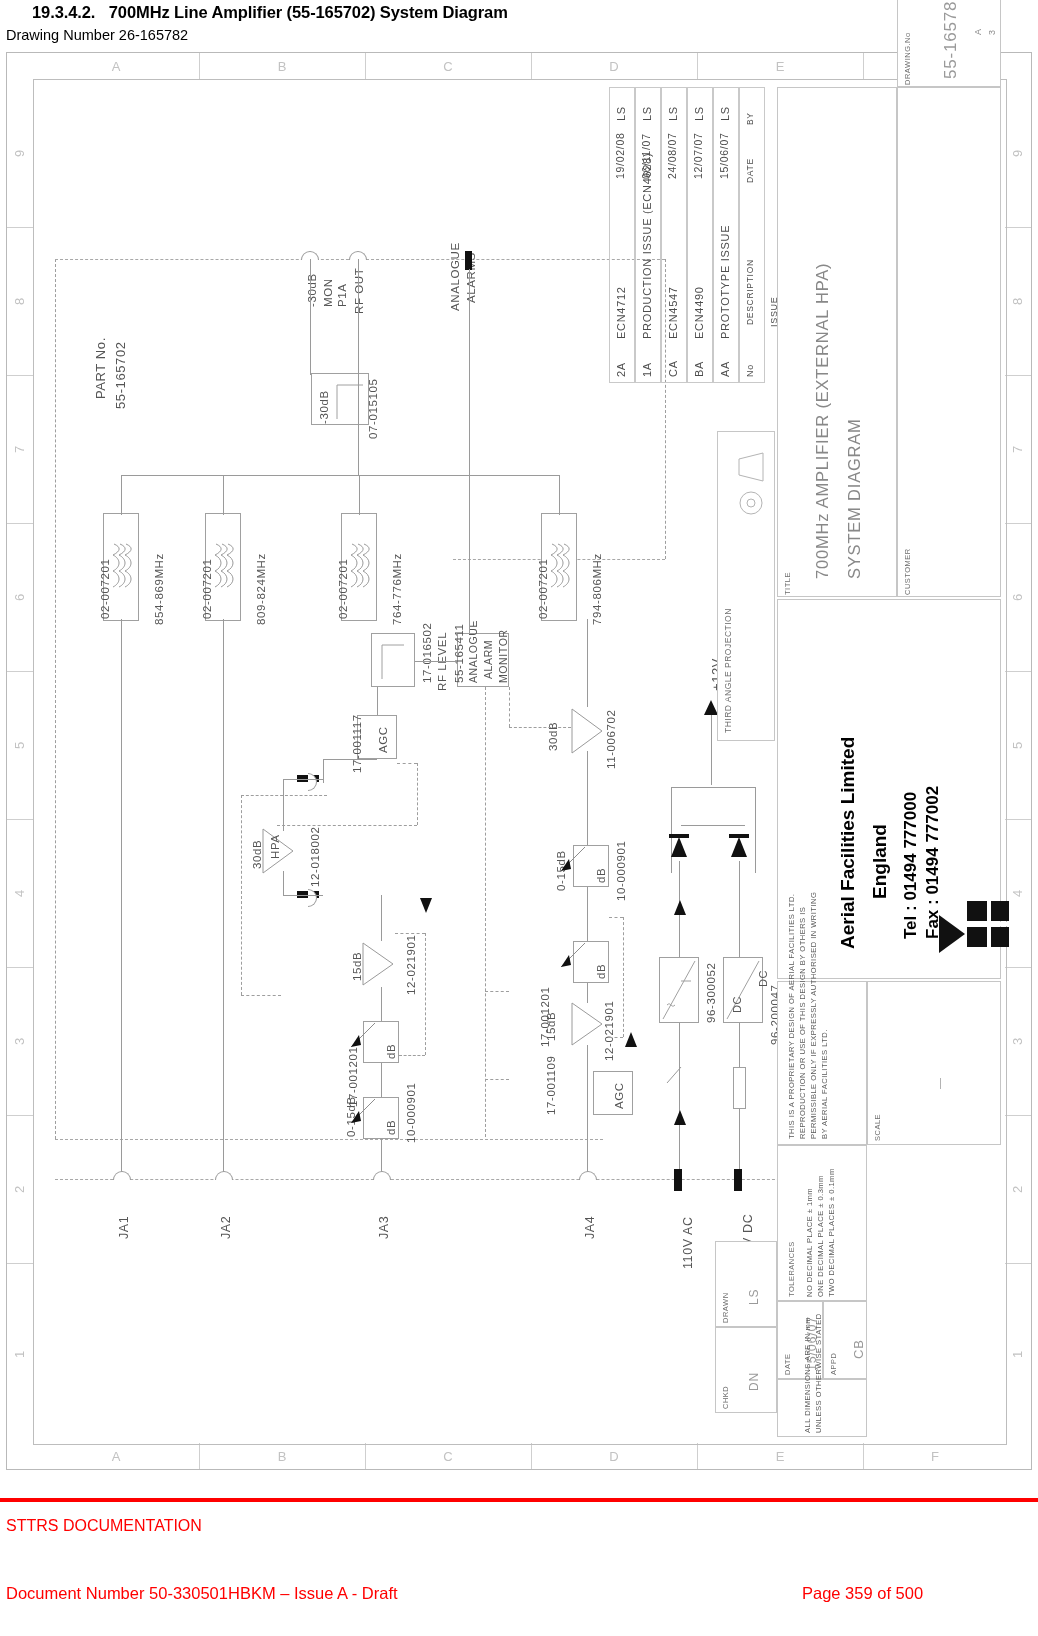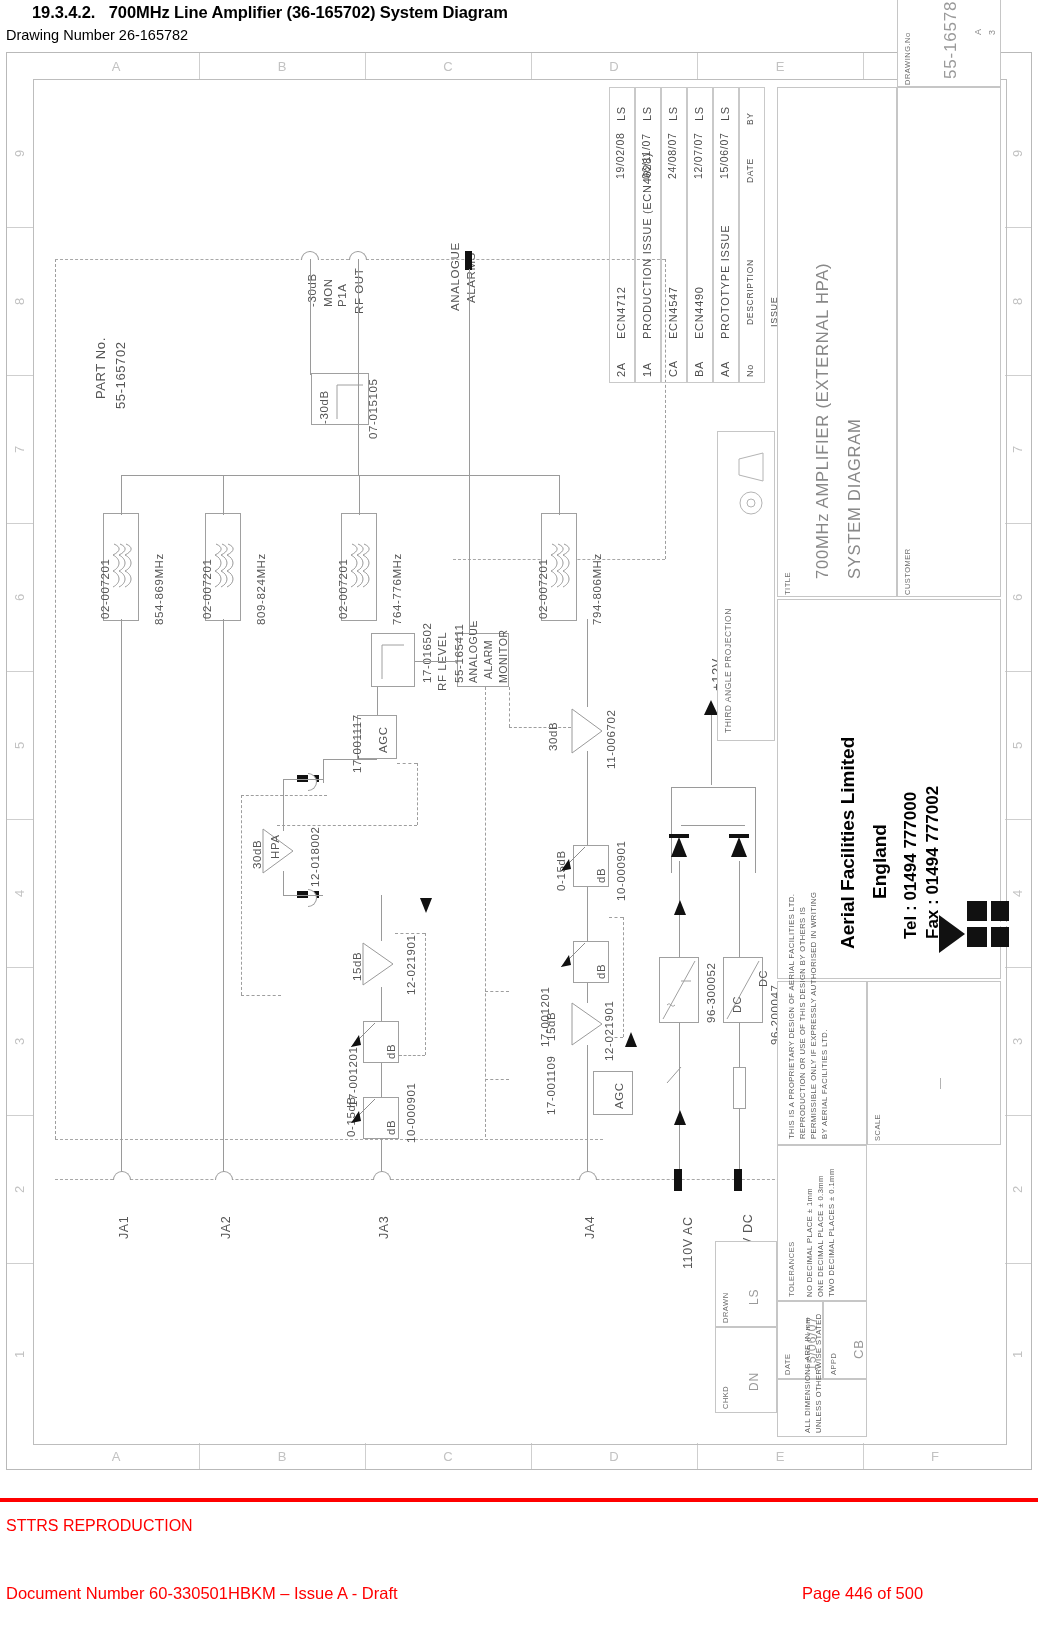--- a/index.html
+++ b/index.html
@@ -118,21 +118,21 @@
   
   #rule { position:absolute; left:0; top:1498px; width:1038px; height:4px; background:#ff0000; }
   #f1 { position:absolute; left:6px; top:1517px; font-size:16px; color:#ff0000; white-space:pre; }
   #f2 { position:absolute; left:6px; top:1584px; font-size:16.5px; color:#ff0000; white-space:pre; }
   #f3 { position:absolute; left:802px; top:1584px; font-size:16.5px; color:#ff0000; white-space:pre; }
 </style>
 </head>
 <body>
 
 <div id="doc-head">
-  <div id="heading-title">19.3.4.2.   700MHz Line Amplifier (36-165702) System Diagram</div>
+  <div id="heading-title">19.3.4.2.   700MHz Line Amplifier (55-165702) System Diagram</div>
   <div id="heading-sub">Drawing Number 26-165782</div>
 </div>
 
 <div id="sheet">
 
   <div id="zonebands">
     <div class="zone-h top" style="left:26px;width:166px;">A</div>
     <div class="zone-h top" style="left:192px;width:166px;">B</div>
     <div class="zone-h top" style="left:358px;width:166px;">C</div>
     <div class="zone-h top" style="left:524px;width:166px;">D</div>
@@ -626,15 +626,15 @@
     <div class="tb-label" style="left:56px;top:1296px;">APPD</div>
     <div class="tb-val" style="left:78px;top:1280px;font-size:13px;color:#9a9a9a;">CB</div>
 
     <div class="tb-cell" style="left:4px;top:1300px;width:90px;height:58px;"></div>
     <div class="legal" style="left:30px;top:1354px;">ALL DIMENSIONS ARE IN mm</div>
     <div class="legal" style="left:41px;top:1354px;">UNLESS OTHERWISE STATED</div>
   </div>
 </div>
 
 <div id="rule"></div>
-<div id="f1">STTRS REPRODUCTION</div>
-<div id="f2">Document Number 60-330501HBKM – Issue A - Draft</div>
-<div id="f3">Page 446 of 500</div>
+<div id="f1">STTRS DOCUMENTATION</div>
+<div id="f2">Document Number 50-330501HBKM – Issue A - Draft</div>
+<div id="f3">Page 359 of 500</div>
 
 </body></html>

